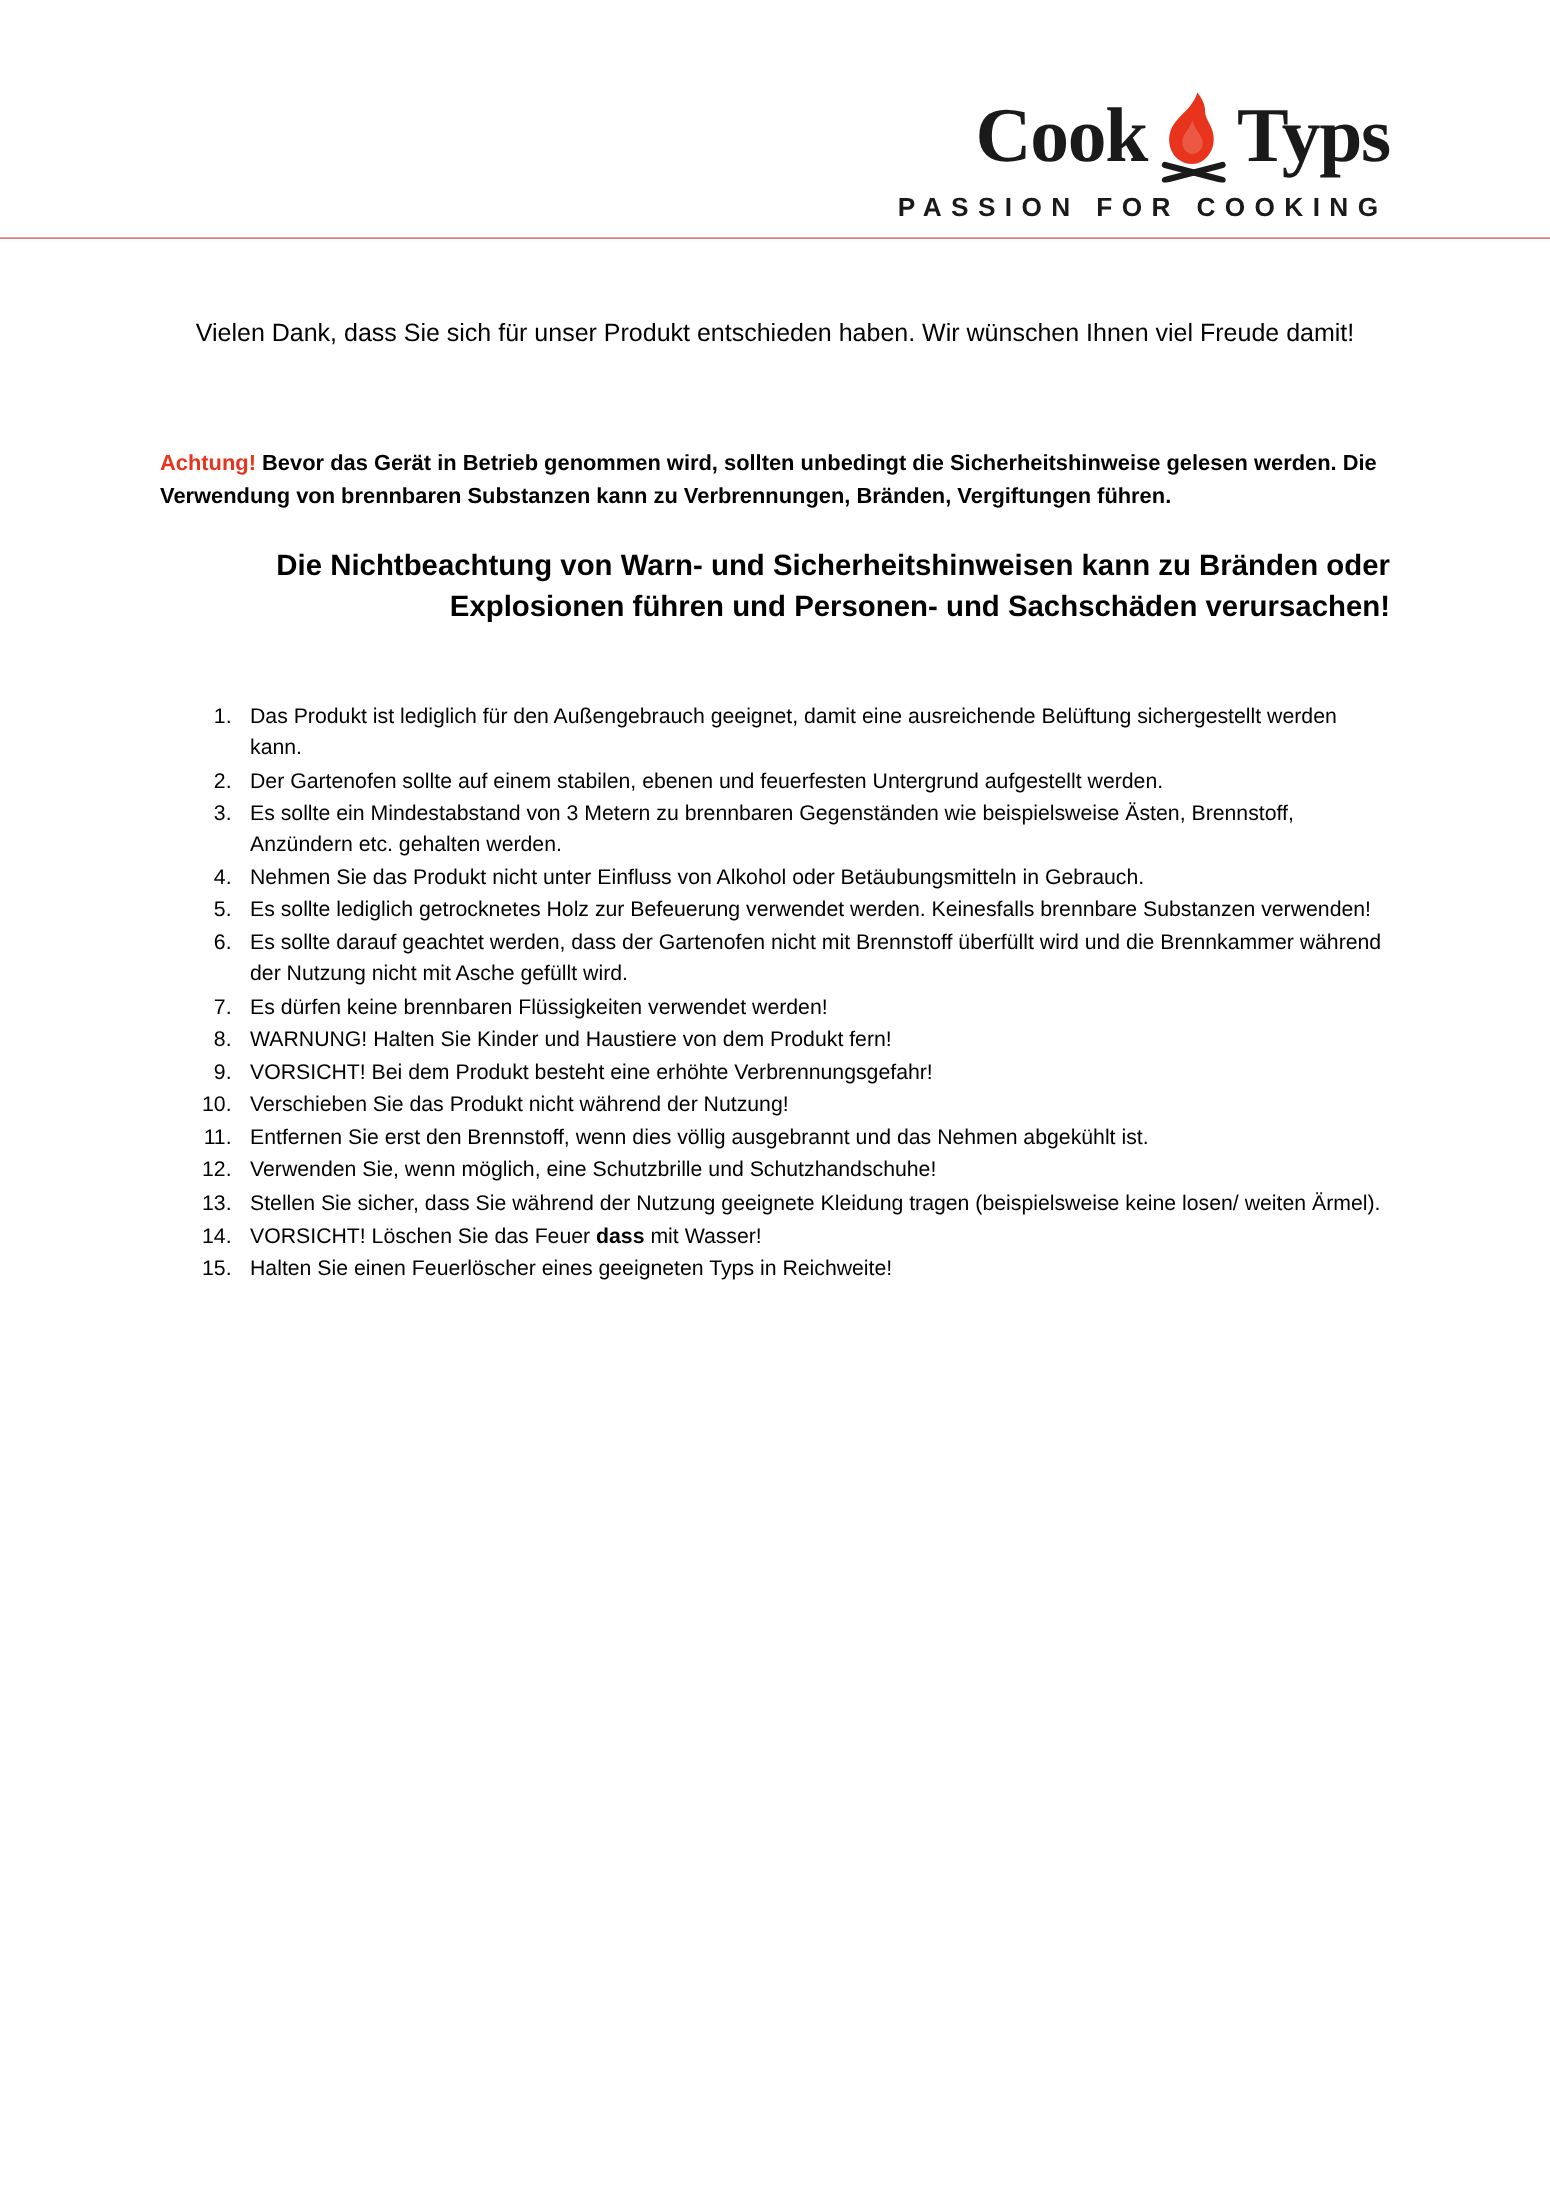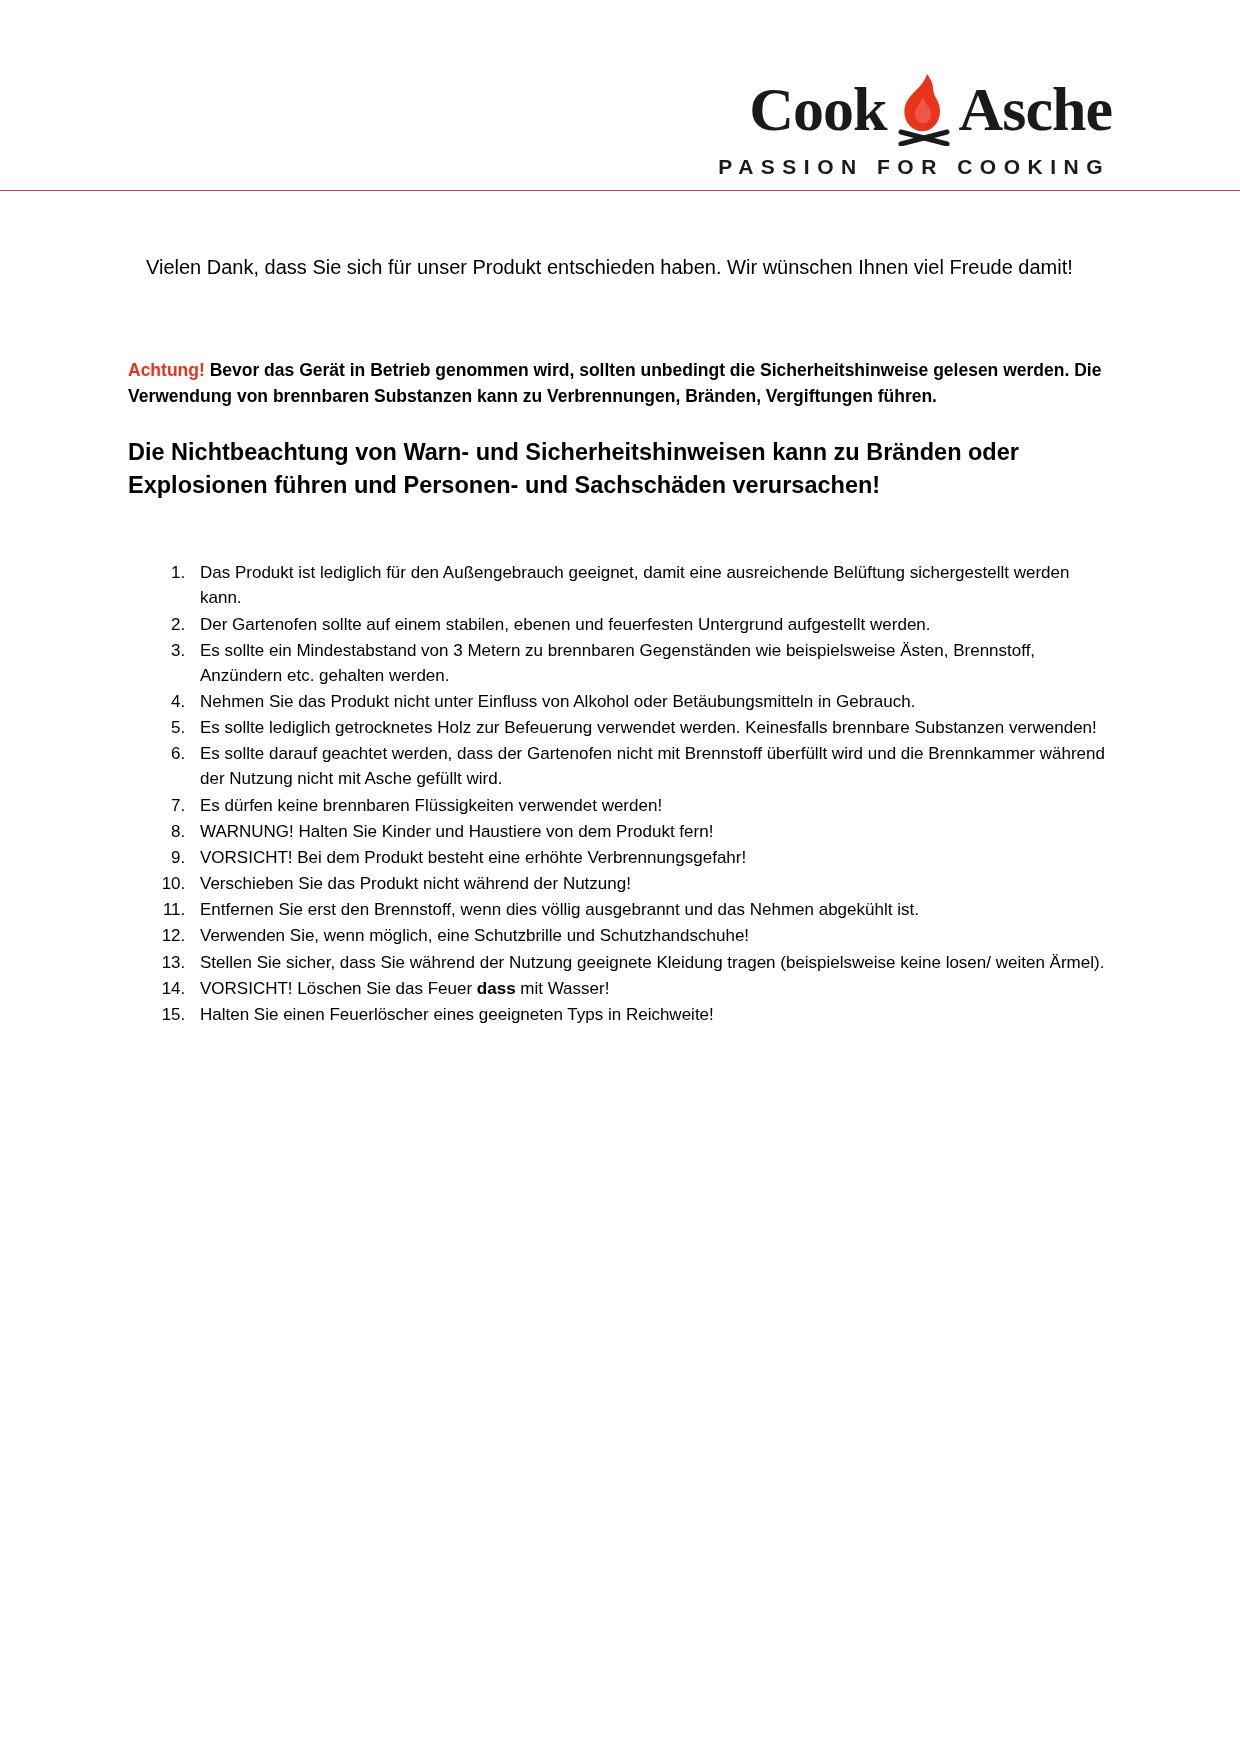--- a/index.html
+++ b/index.html
@@ -80,21 +80,21 @@
     box-sizing: border-box;
   }
   .doc-title {
     text-align: center;
     font-size: 18.5px;
     font-weight: bold;
     margin-top: 48px;
     letter-spacing: 0.1px;
   }
   .intro {
-    text-align: left;
+    text-align: center;
     font-size: 20px;
     line-height: 1.55;
     margin-top: 62px;
     padding: 0 18px;
   }
   .warning-block {
     margin-top: 74px;
     font-size: 17.5px;
     font-weight: bold;
     line-height: 1.5;
@@ -102,20 +102,21 @@
   .warning-label {
     color: #e8341c;
     font-weight: bold;
     text-align: right;
   }
   .warning-strong {
     margin-top: 26px;
     font-size: 23.5px;
     font-weight: bold;
     line-height: 1.42;
+    text-align: right;
   }
 
   ol.safety-list {
     margin: 58px 0 0 0;
     padding-left: 62px;
     font-size: 17px;
     line-height: 1.48;
   }
   ol.safety-list li {
     margin-bottom: 1px;
@@ -133,21 +134,21 @@
       <div class="logo-wordmark">
         <span class="logo-cook">Cook</span>
         <span class="logo-flame">
           <svg width="62" height="74" viewBox="0 0 62 74" xmlns="http://www.w3.org/2000/svg">
             <path d="M34 2 C30 14 22 18 16 26 C9 35 10 48 18 55 C24 60 33 61 39 56 C47 50 49 39 45 30 C43 25 40 22 40 16 C40 10 36 5 34 2 Z" fill="#e8341c"></path>
             <path d="M30 24 C28 31 23 34 22 40 C21 47 26 52 31 51 C37 50 40 44 37 38 C35 33 31 30 30 24 Z" fill="#ffffff" opacity="0.18"></path>
             <path d="M8 60 L54 72" stroke="#1a1a1a" stroke-width="5" stroke-linecap="round" fill="none"></path>
             <path d="M54 60 L8 72" stroke="#1a1a1a" stroke-width="5" stroke-linecap="round" fill="none"></path>
           </svg>
         </span>
-        <span class="logo-king">Asche</span>
+        <span class="logo-king">Typs</span>
       </div>
       <div class="logo-tagline">PASSION FOR COOKING</div>
     </div>
     <div class="header-rule"></div>
   </div>
 
   <div class="content">
 
 
     <div class="intro">Vielen Dank, dass Sie sich für unser Produkt entschieden haben. Wir wünschen Ihnen viel Freude damit!</div>

